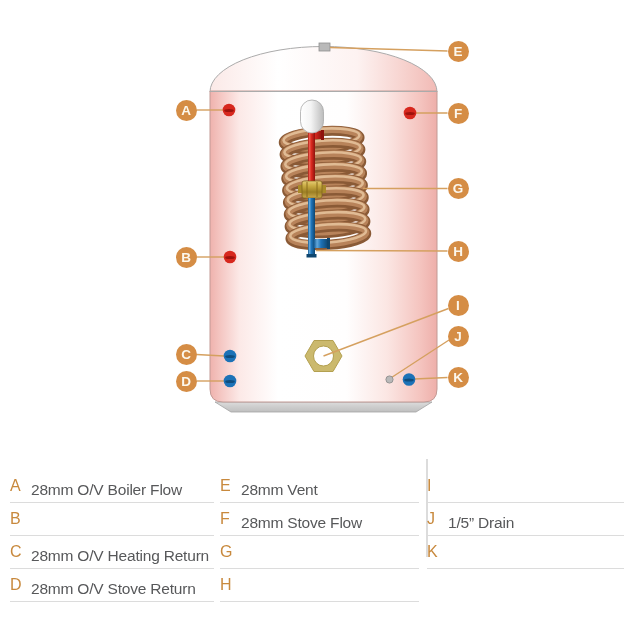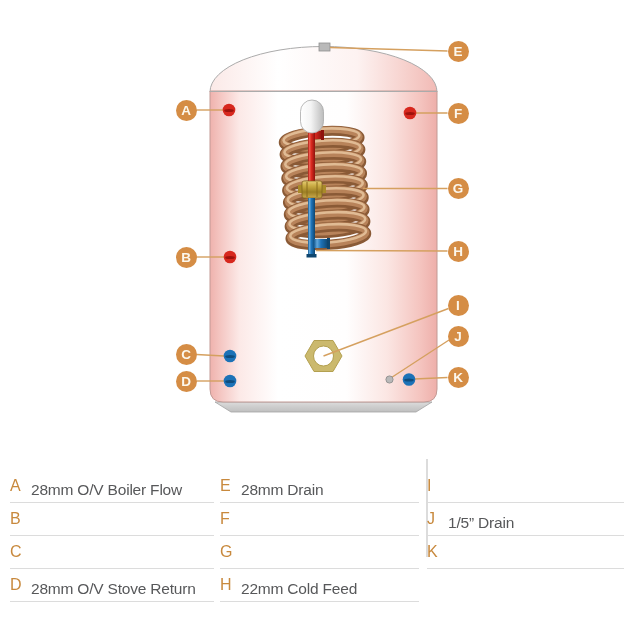--- a/index.html
+++ b/index.html
@@ -175,40 +175,41 @@
     <div class="legend-col col1">
       <div class="legend-row">
         <span class="legend-letter">A</span>
         <span class="legend-text">28mm O/V Boiler Flow</span>
       </div>
       <div class="legend-row">
         <span class="legend-letter">B</span>
       </div>
       <div class="legend-row">
         <span class="legend-letter">C</span>
+        <span class="legend-text">28mm O/V Heating Return</span>
       </div>
       <div class="legend-row">
         <span class="legend-letter">D</span>
         <span class="legend-text">28mm O/V Stove Return</span>
       </div>
     </div>
     <div class="legend-col col2">
       <div class="legend-row">
         <span class="legend-letter">E</span>
-        <span class="legend-text">28mm Drain</span>
+        <span class="legend-text">28mm Vent</span>
       </div>
       <div class="legend-row">
         <span class="legend-letter">F</span>
+        <span class="legend-text">28mm Stove Flow</span>
       </div>
       <div class="legend-row">
         <span class="legend-letter">G</span>
       </div>
       <div class="legend-row">
         <span class="legend-letter">H</span>
-        <span class="legend-text">22mm Cold Feed</span>
       </div>
     </div>
     <div class="col-divider"></div>
     <div class="legend-col col3">
       <div class="legend-row">
         <span class="legend-letter">I</span>
       </div>
       <div class="legend-row">
         <span class="legend-letter">J</span>
         <span class="legend-text">1/5” Drain</span>

